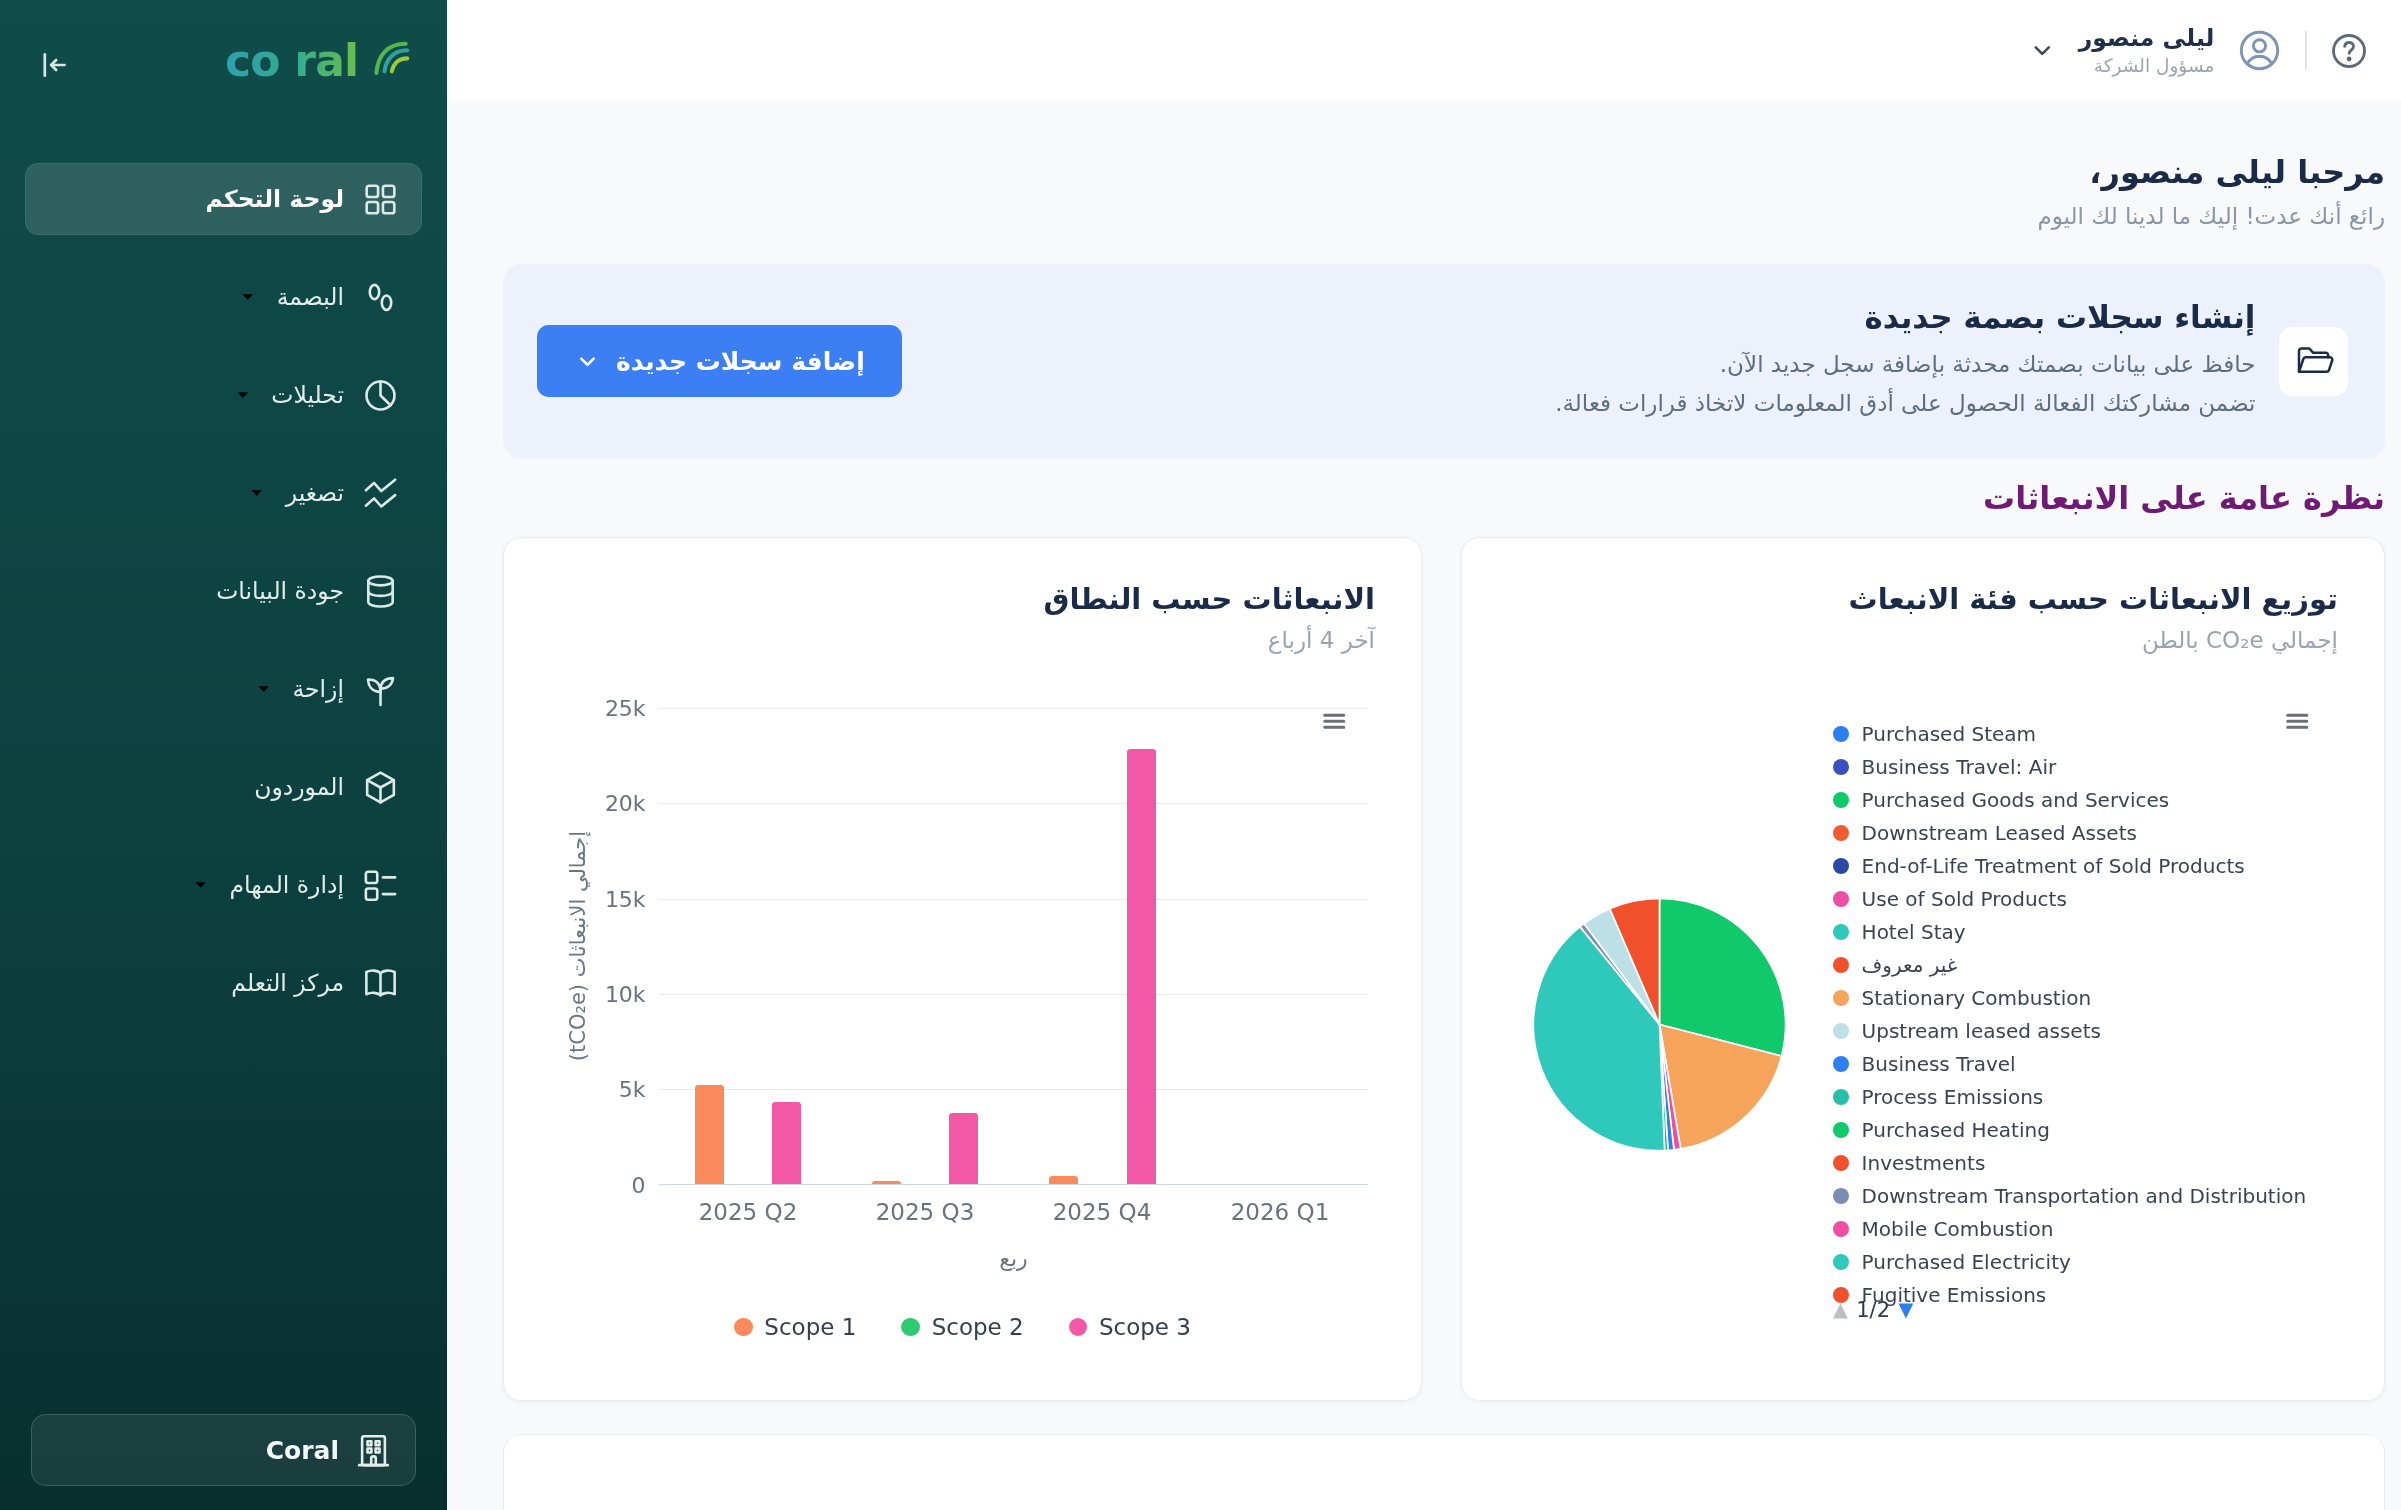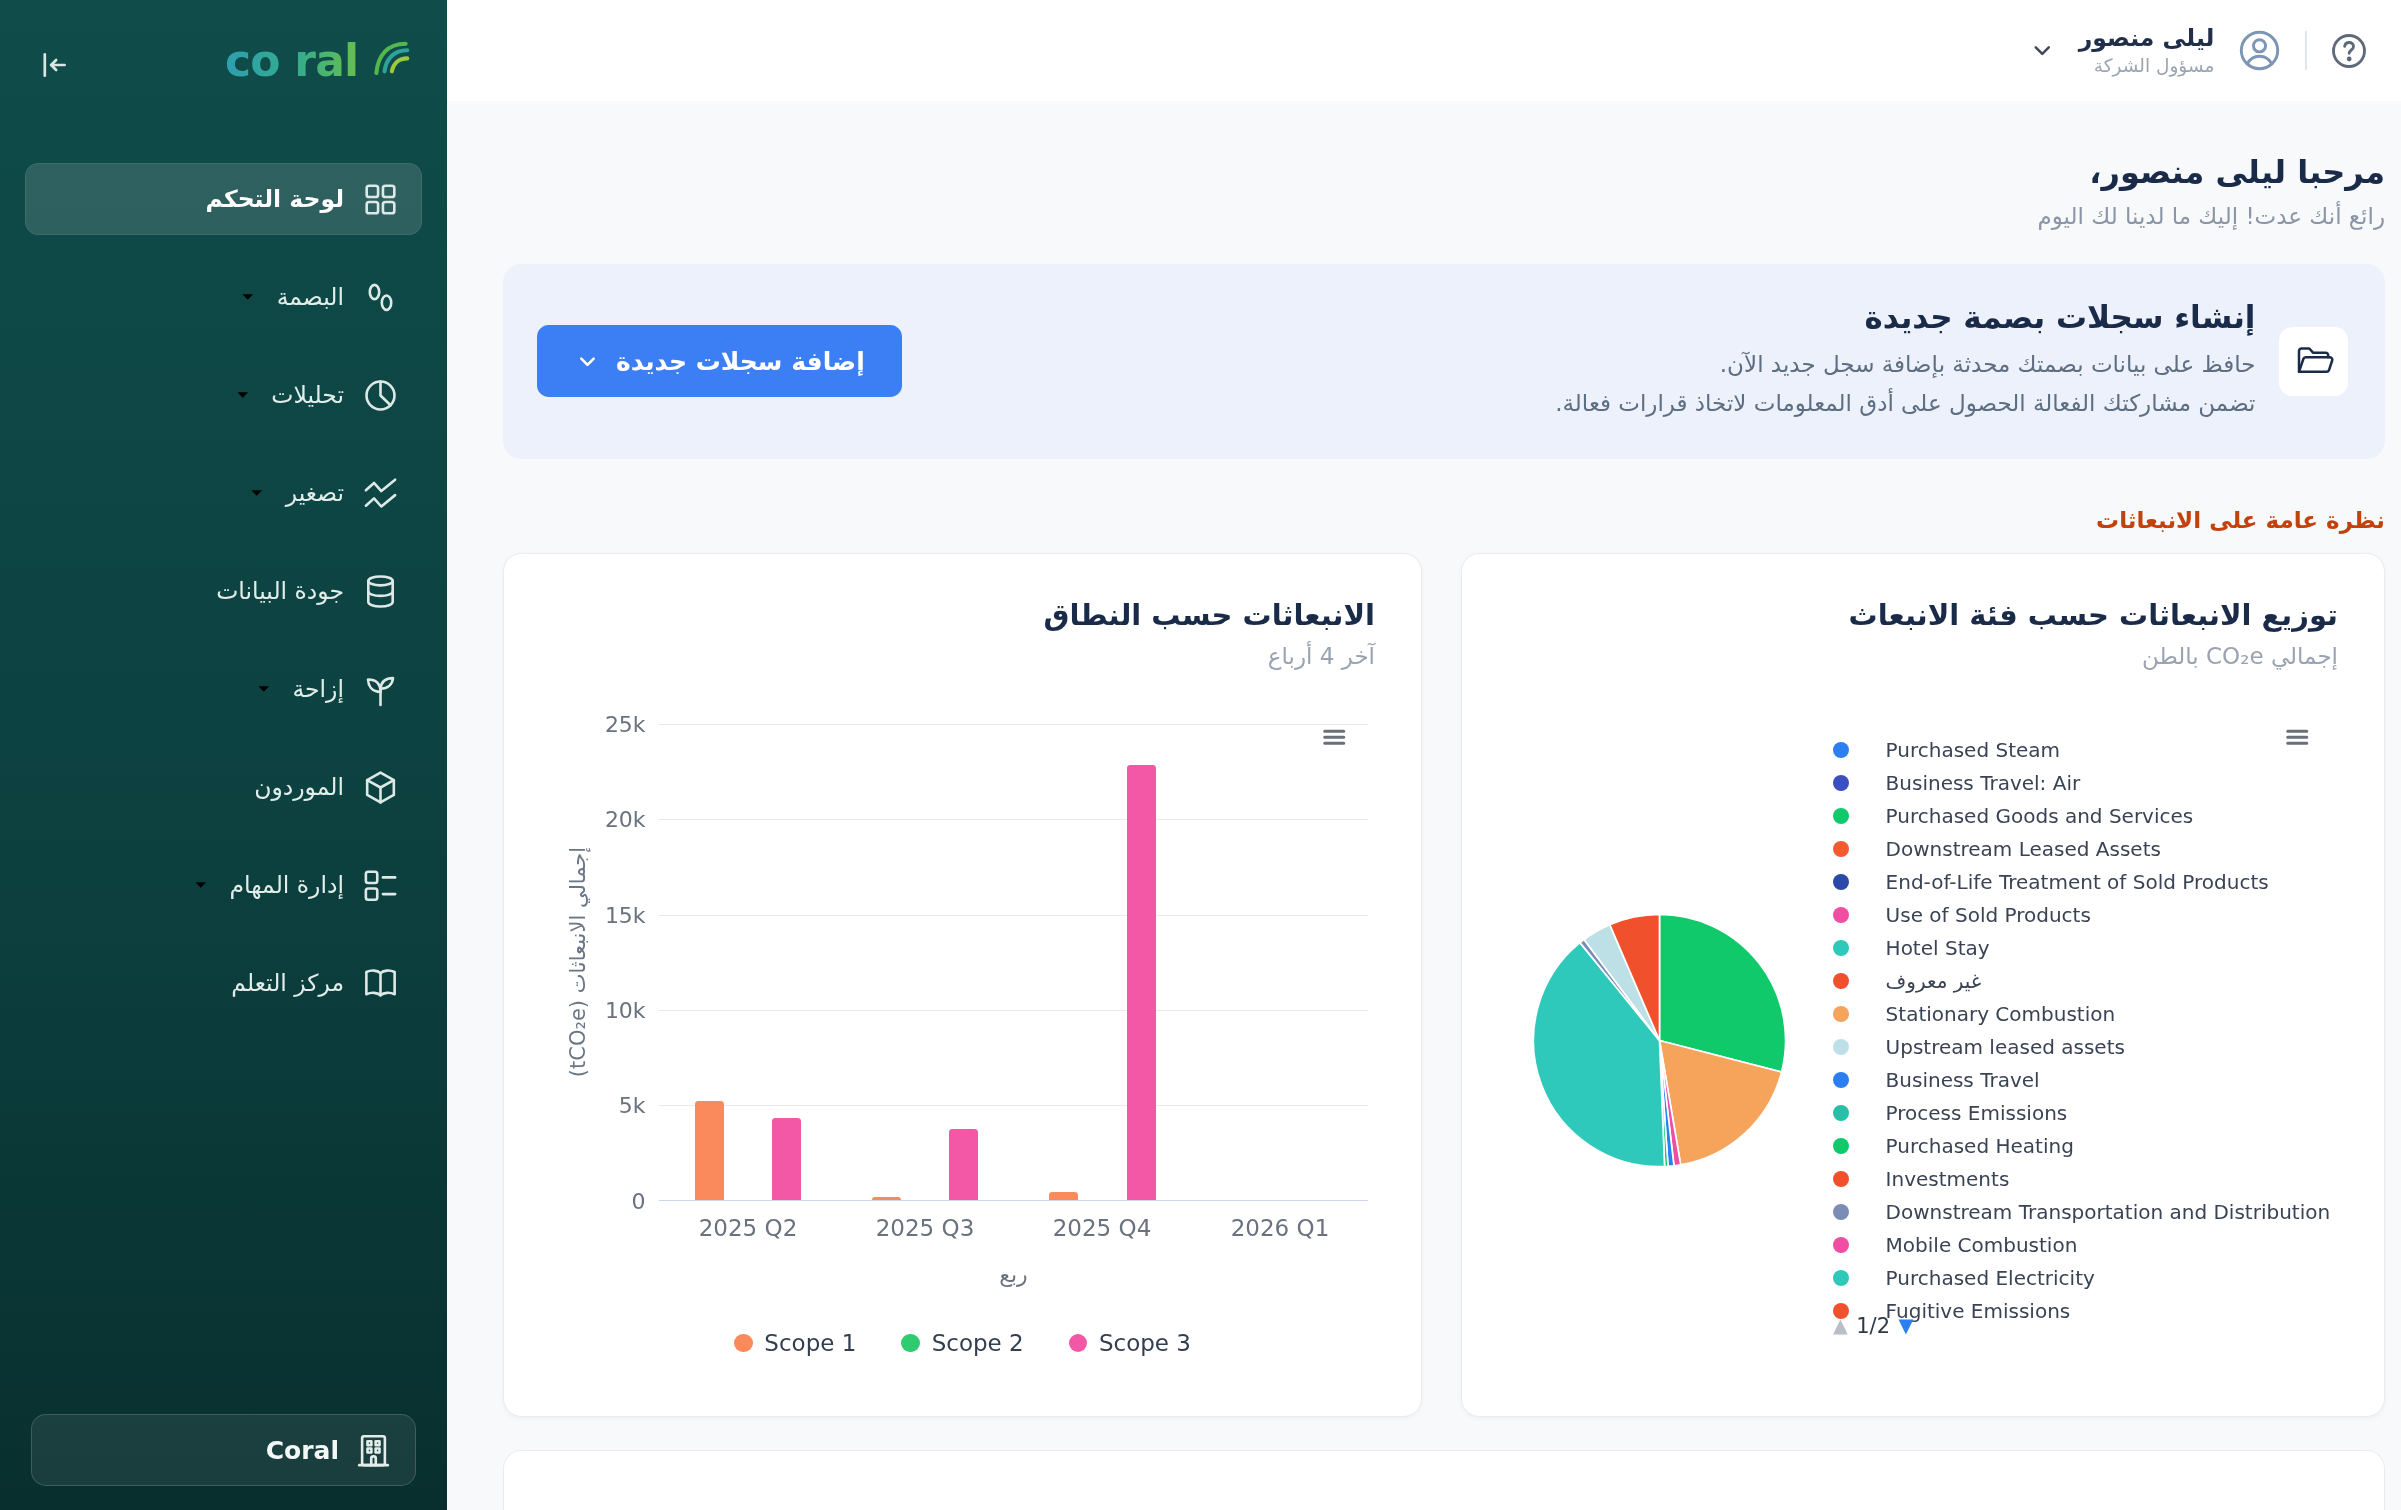--- a/index.html
+++ b/index.html
@@ -55,21 +55,21 @@
   .banner{margin-top:35px;height:195px;background:#EDF1FB;border-radius:18.5px;display:flex;align-items:center;gap:23.5px;padding:0 37px 0 34px;}
   .folder-box{width:69px;height:69px;background:#FFFFFF;border-radius:13.4px;display:flex;align-items:center;justify-content:center;flex:0 0 69px;}
   .folder-box svg{width:40px;height:40px;stroke:#1A2B49;fill:none;stroke-width:1.5;stroke-linecap:round;stroke-linejoin:round;}
   .banner-text{flex:1;}
   .banner-title{font-size:31px;font-weight:700;color:#1A2B49;margin-bottom:10px;}
   .banner-line{font-size:23px;color:#5E6E82;line-height:1.7;}
   .add-btn{display:flex;align-items:center;gap:15px;background:#3C7EF3;color:#FFFFFF;border:none;border-radius:11.8px;
     height:72px;padding:0 37px;font-size:25px;font-weight:600;font-family:inherit;cursor:pointer;}
   .add-btn .btn-chev svg{width:27px;height:27px;stroke:#FFFFFF;stroke-width:2.3;fill:none;stroke-linecap:round;stroke-linejoin:round;}
 
-  .section-title{margin-top:48px;font-size:23px;font-weight:700;color:#c2410c;}
+  .section-title{margin-top:20px;font-size:32px;font-weight:700;color:#701a75;}
 
   
   .cards{margin-top:20px;display:flex;gap:39px;direction:ltr;}
   .card{position:relative;background:#FFFFFF;border:0.8px solid #E9EBF0;border-radius:18.5px;height:864px;box-shadow:0 1.7px 5px rgba(23,35,61,0.04);}
   .bar-card{width:919px;flex:0 0 919px;}
   .pie-card{width:924px;flex:0 0 924px;}
   .card-title{position:absolute;top:44px;right:46px;font-size:29px;font-weight:700;color:#1A2B49;direction:rtl;}
   .card-sub{position:absolute;top:89px;right:46px;font-size:23px;color:#9AA3B2;direction:rtl;}
   .burger{position:absolute;top:166px;right:69px;background:none;border:none;cursor:pointer;padding:3.4px;}
   .burger svg{width:28.5px;height:28.5px;stroke:#6A6F78;stroke-width:2.6;fill:none;stroke-linecap:round;}
@@ -85,21 +85,21 @@
   .bar-legend{position:absolute;bottom:60px;left:0;width:100%;display:flex;justify-content:center;gap:45px;direction:ltr;}
   .bl-item{display:flex;align-items:center;gap:11.8px;cursor:pointer;}
   .dot{width:18.5px;height:18.5px;border-radius:50%;}
   .bl-label{font-size:23px;color:#333F4F;}
 
   
   .pie-svg{position:absolute;left:63px;top:352px;width:269px;height:269px;}
   .pie-legend{position:absolute;left:371px;top:180px;direction:ltr;}
   .pl-item{display:flex;align-items:center;gap:12.6px;height:33px;cursor:pointer;}
   .dot18{width:16px;height:16px;border-radius:50%;flex:0 0 16px;}
-  .pl-label{font-size:20px;color:#3A4354;white-space:nowrap;margin-left:24px;}
+  .pl-label{font-size:20px;color:#3A4354;white-space:nowrap;}
   .pie-pager{position:absolute;left:371px;top:760px;display:flex;align-items:center;gap:8.4px;direction:ltr;font-size:21px;}
   .pg-up{color:#B9BEC7;font-size:19.3px;cursor:pointer;}
   .pg-down{color:#2B7FF0;font-size:19.3px;cursor:pointer;}
   .pg-txt{color:#2E3A4A;}
 
   .bottom-strip{margin-top:33px;height:101px;background:#FFFFFF;border:0.8px solid #E9EBF0;border-bottom:none;border-radius:18.5px 18.5px 0 0;}
 </style>
 </head>
 <body>
 

